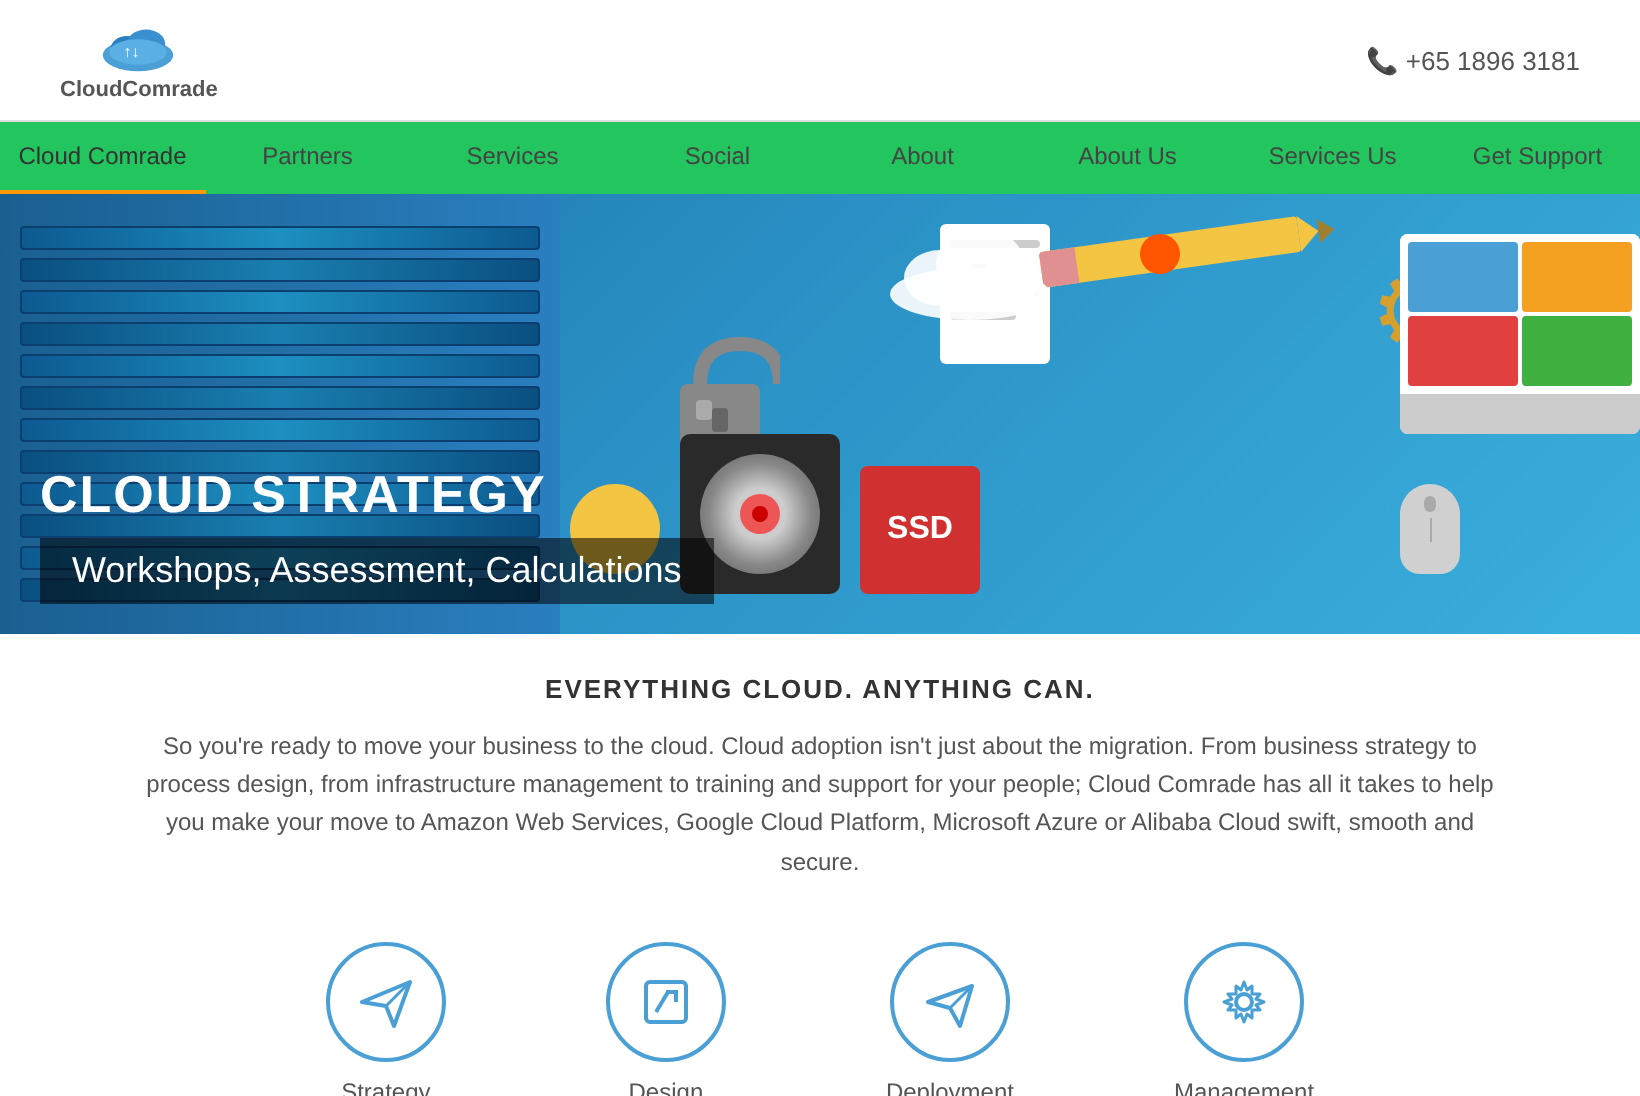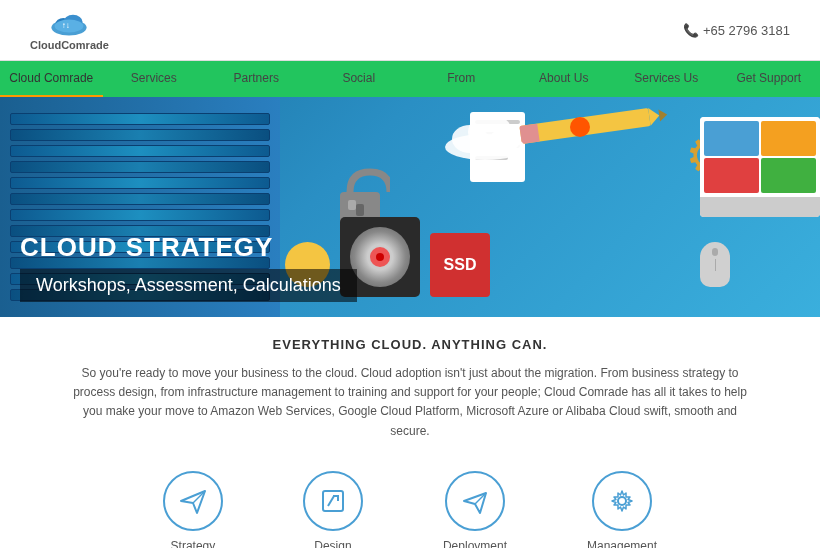--- a/index.html
+++ b/index.html
@@ -340,30 +340,30 @@
       <ellipse cx="18" cy="18" rx="10" ry="8" fill="#2a7fbf"></ellipse>
       <ellipse cx="30" cy="15" rx="12" ry="9" fill="#3a8fce"></ellipse>
       <ellipse cx="25" cy="20" rx="18" ry="8" fill="#5ab0e4"></ellipse>
 
       <text x="16" y="23" font-size="10" fill="#fff" font-weight="bold">↑↓</text>
     </svg>
     <span class="logo-text">CloudComrade</span>
   </div>
   <div class="phone-area">
     <span class="phone-icon">📞</span>
-    <span>+65 2796 3181</span>
+    <span>+65 1896 3181</span>
   </div>
 </div>
 
 <nav class="nav">
   <div class="nav-item active">Cloud Comrade</div>
+  <div class="nav-item">Partners</div>
   <div class="nav-item">Services</div>
-  <div class="nav-item">Partners</div>
   <div class="nav-item">Social</div>
-  <div class="nav-item">From</div>
+  <div class="nav-item">About</div>
   <div class="nav-item">About Us</div>
   <div class="nav-item">Services Us</div>
   <div class="nav-item">Get Support</div>
 </nav>
 
 <div class="hero">
   <div class="hero-bg">
 
     <div class="server-rack">
       <div class="server-row"></div>

